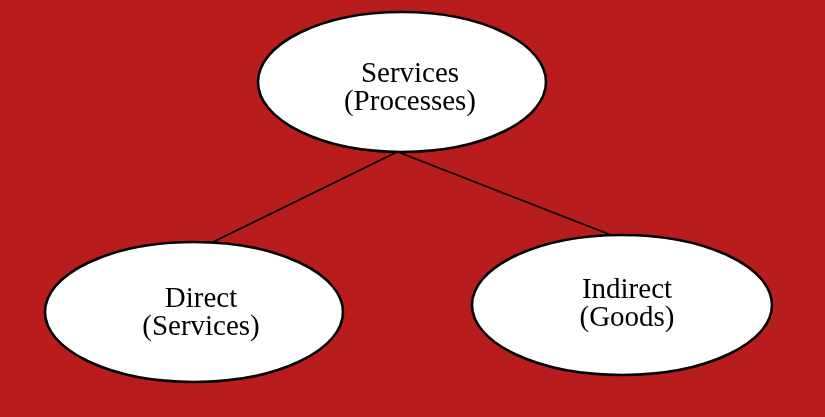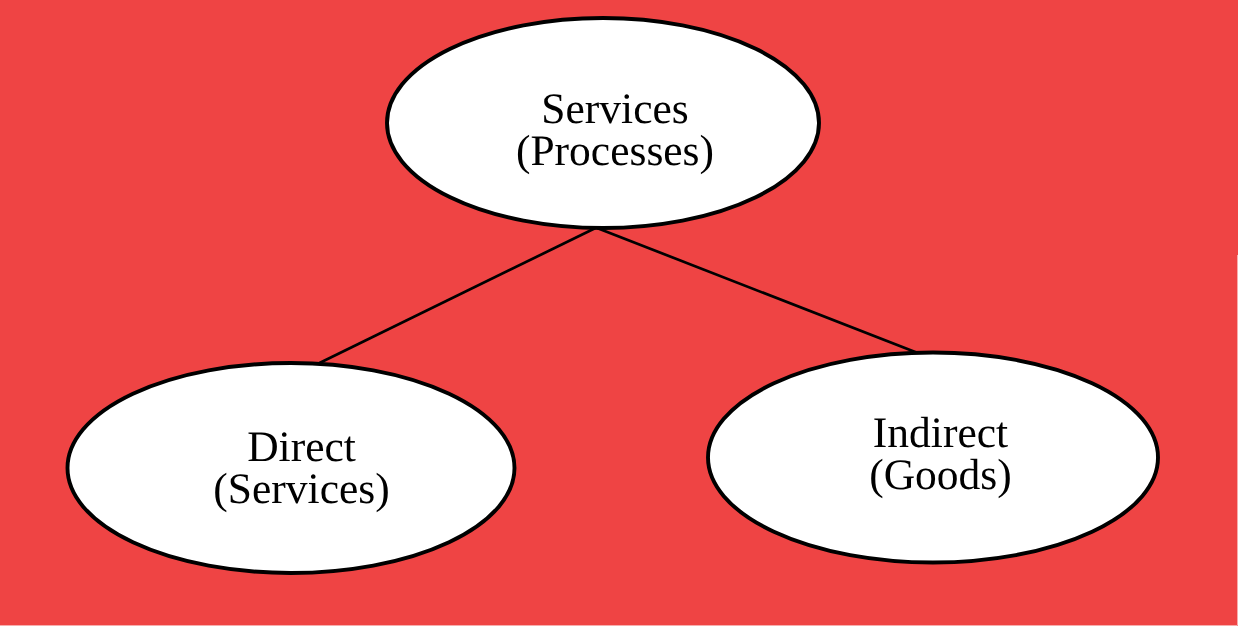--- a/index.html
+++ b/index.html
@@ -5,21 +5,21 @@
   
   html, body {
     margin: 0;
     padding: 0;
     background: #ffffff;
   }
   .canvas {
     position: relative;
     width: 825px;
     height: 417px;
-    background: #ef4444;
+    background: #b91c1c;
     overflow: hidden;
   }
   svg {
     display: block;
   }
   .node-label {
     font-family: "Liberation Serif", "DejaVu Serif", serif;
     font-size: 29px;
     fill: #000000;
     text-anchor: middle;

